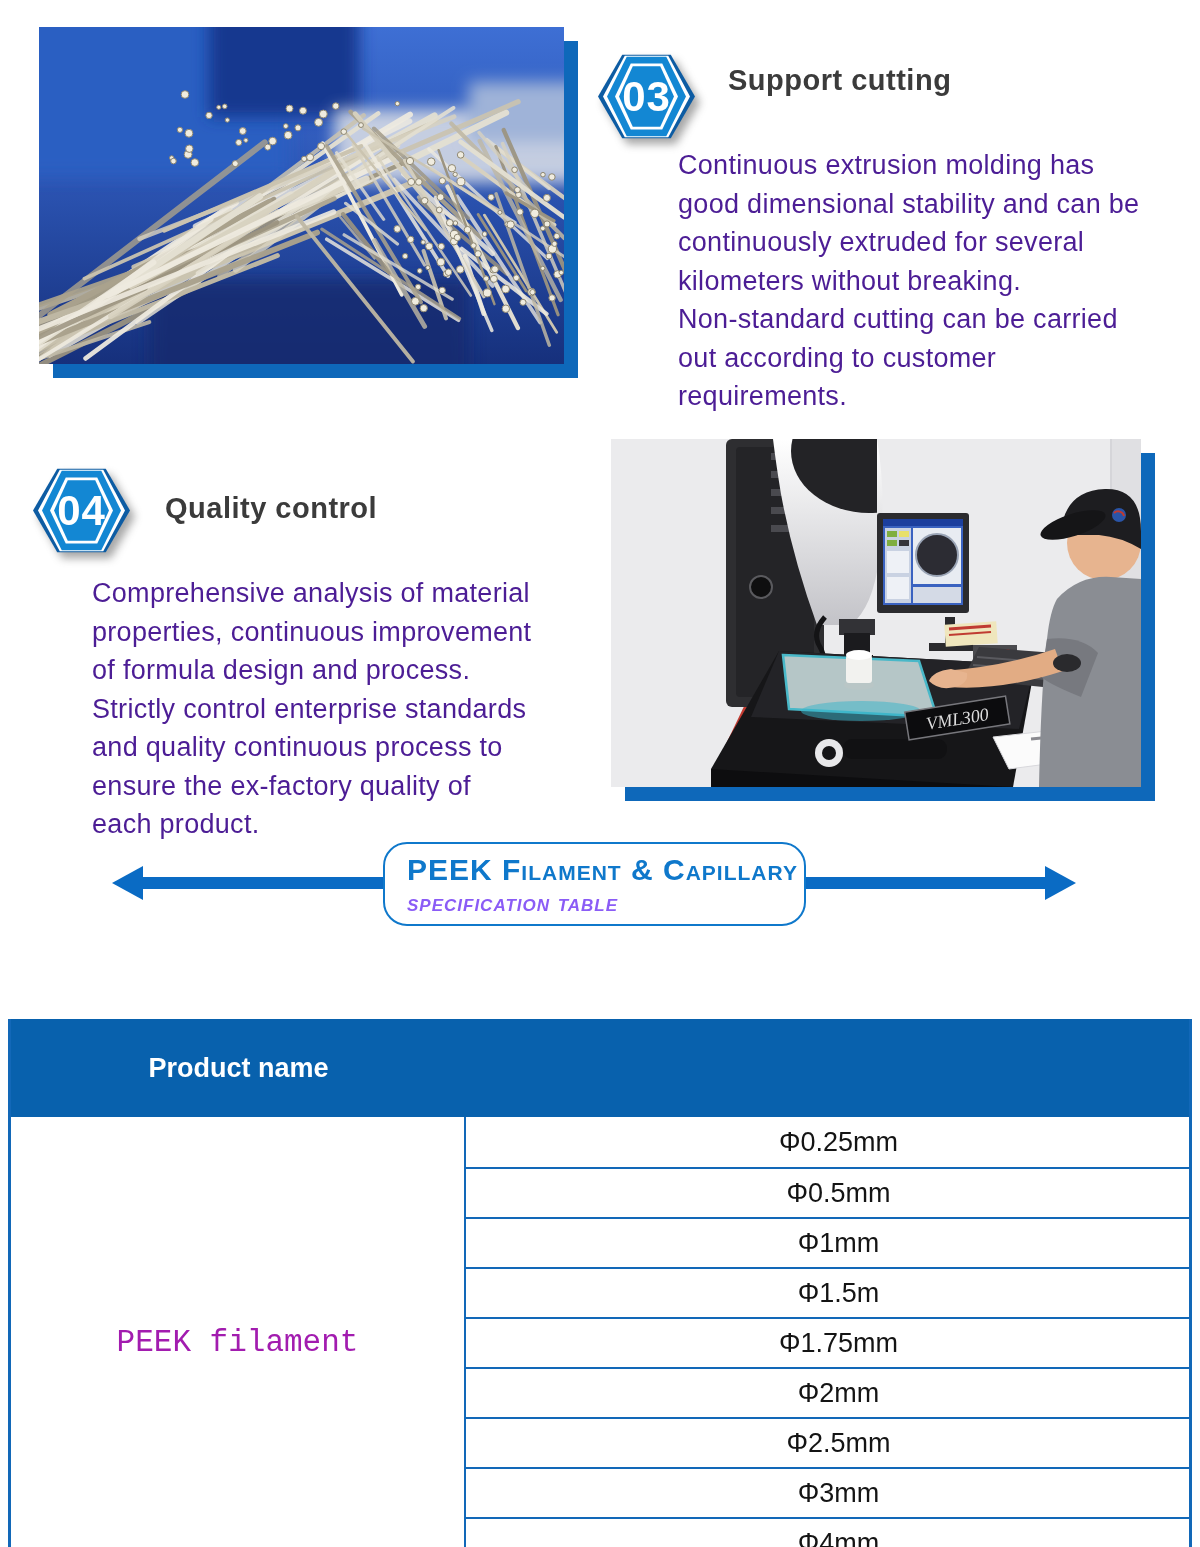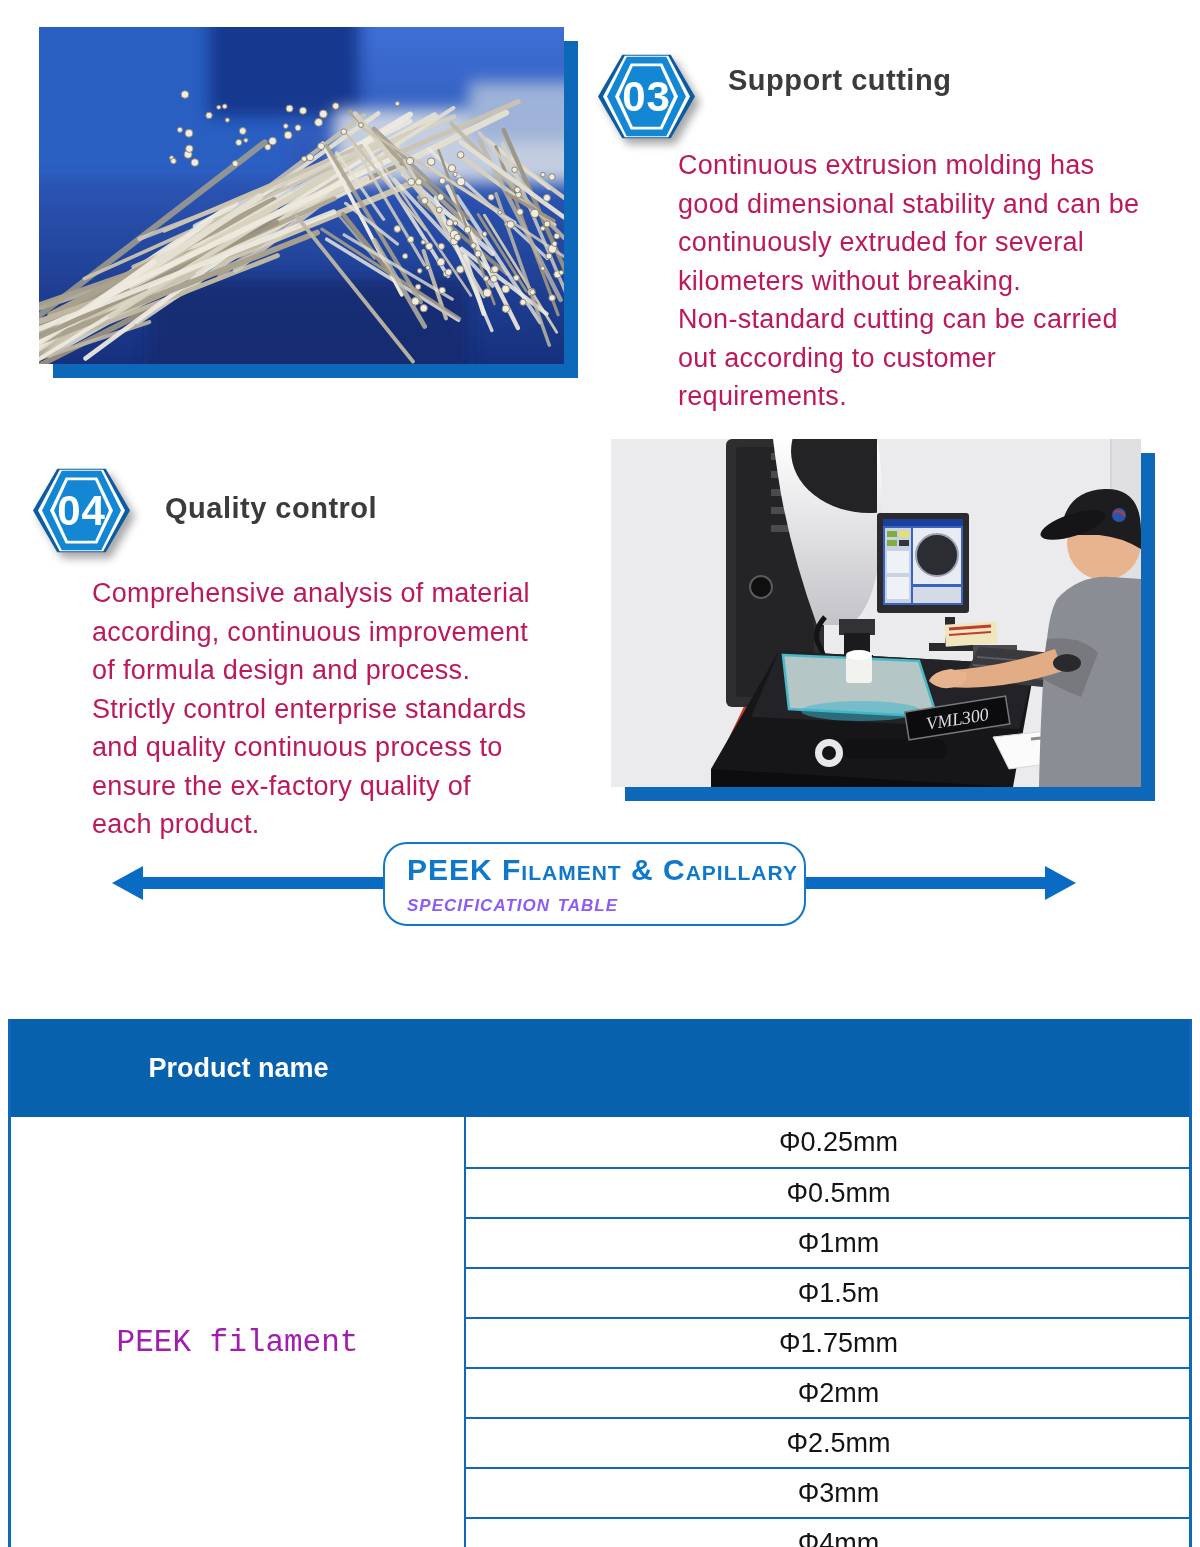--- a/index.html
+++ b/index.html
@@ -22,21 +22,21 @@
   .badge .hx.core {left:21px;right:21px;top:12px;bottom:12px;background:#1387d3;}
   .badge .num{position:absolute;inset:0;display:flex;align-items:center;justify-content:center;
               color:#fff;font-weight:bold;font-size:42px;letter-spacing:1px;}
   .badge-03{left:598px;top:53px;}
   .badge-04{left:33px;top:467px;}
 
   
   .sec-title{position:absolute;color:#3b3b3b;font-size:29px;font-weight:bold;letter-spacing:.5px;}
   .title-03{left:728px;top:64px;}
   .title-04{left:165px;top:492px;}
-  .para{position:absolute;color:#be185d;font-size:27px;line-height:38.5px;letter-spacing:.3px;}
+  .para{position:absolute;color:#4c1d95;font-size:27px;line-height:38.5px;letter-spacing:.3px;}
   .para-03{left:678px;top:146px;width:515px;}
   .para-04{left:92px;top:574px;width:515px;}
 
   
   .arrow{position:absolute;left:112px;top:866px;width:964px;height:34px;z-index:1;}
   .arrow .shaft{position:absolute;left:26px;right:26px;top:11px;height:12px;background:#0a6bc4;}
   .arrow .head{position:absolute;top:0;width:0;height:0;border-top:17px solid transparent;border-bottom:17px solid transparent;}
   .arrow .head.l{left:0;border-right:31px solid #0a6bc4;}
   .arrow .head.r{right:0;border-left:31px solid #0a6bc4;}
   .banner-box{position:absolute;left:383px;top:842px;width:423px;height:84px;box-sizing:border-box;
@@ -321,21 +321,21 @@
     <div class="hx tips"></div>
     <div class="hx gap"></div>
     <div class="hx main"></div>
     <div class="hx ring"></div>
     <div class="hx core"></div>
     <div class="num">04</div>
   </div>
   <div class="sec-title title-04">Quality control</div>
   <div class="para para-04">
     <div>Comprehensive analysis of material</div>
-    <div>according, continuous improvement</div>
+    <div>properties, continuous improvement</div>
     <div>of formula design and process.</div>
     <div>Strictly control enterprise standards</div>
     <div>and quality continuous process to</div>
     <div>ensure the ex-factory quality of</div>
     <div>each product.</div>
   </div>
 
   <div class="photo photo-inspection">
     <svg viewBox="0 0 530 348" preserveAspectRatio="none">
       <defs>

